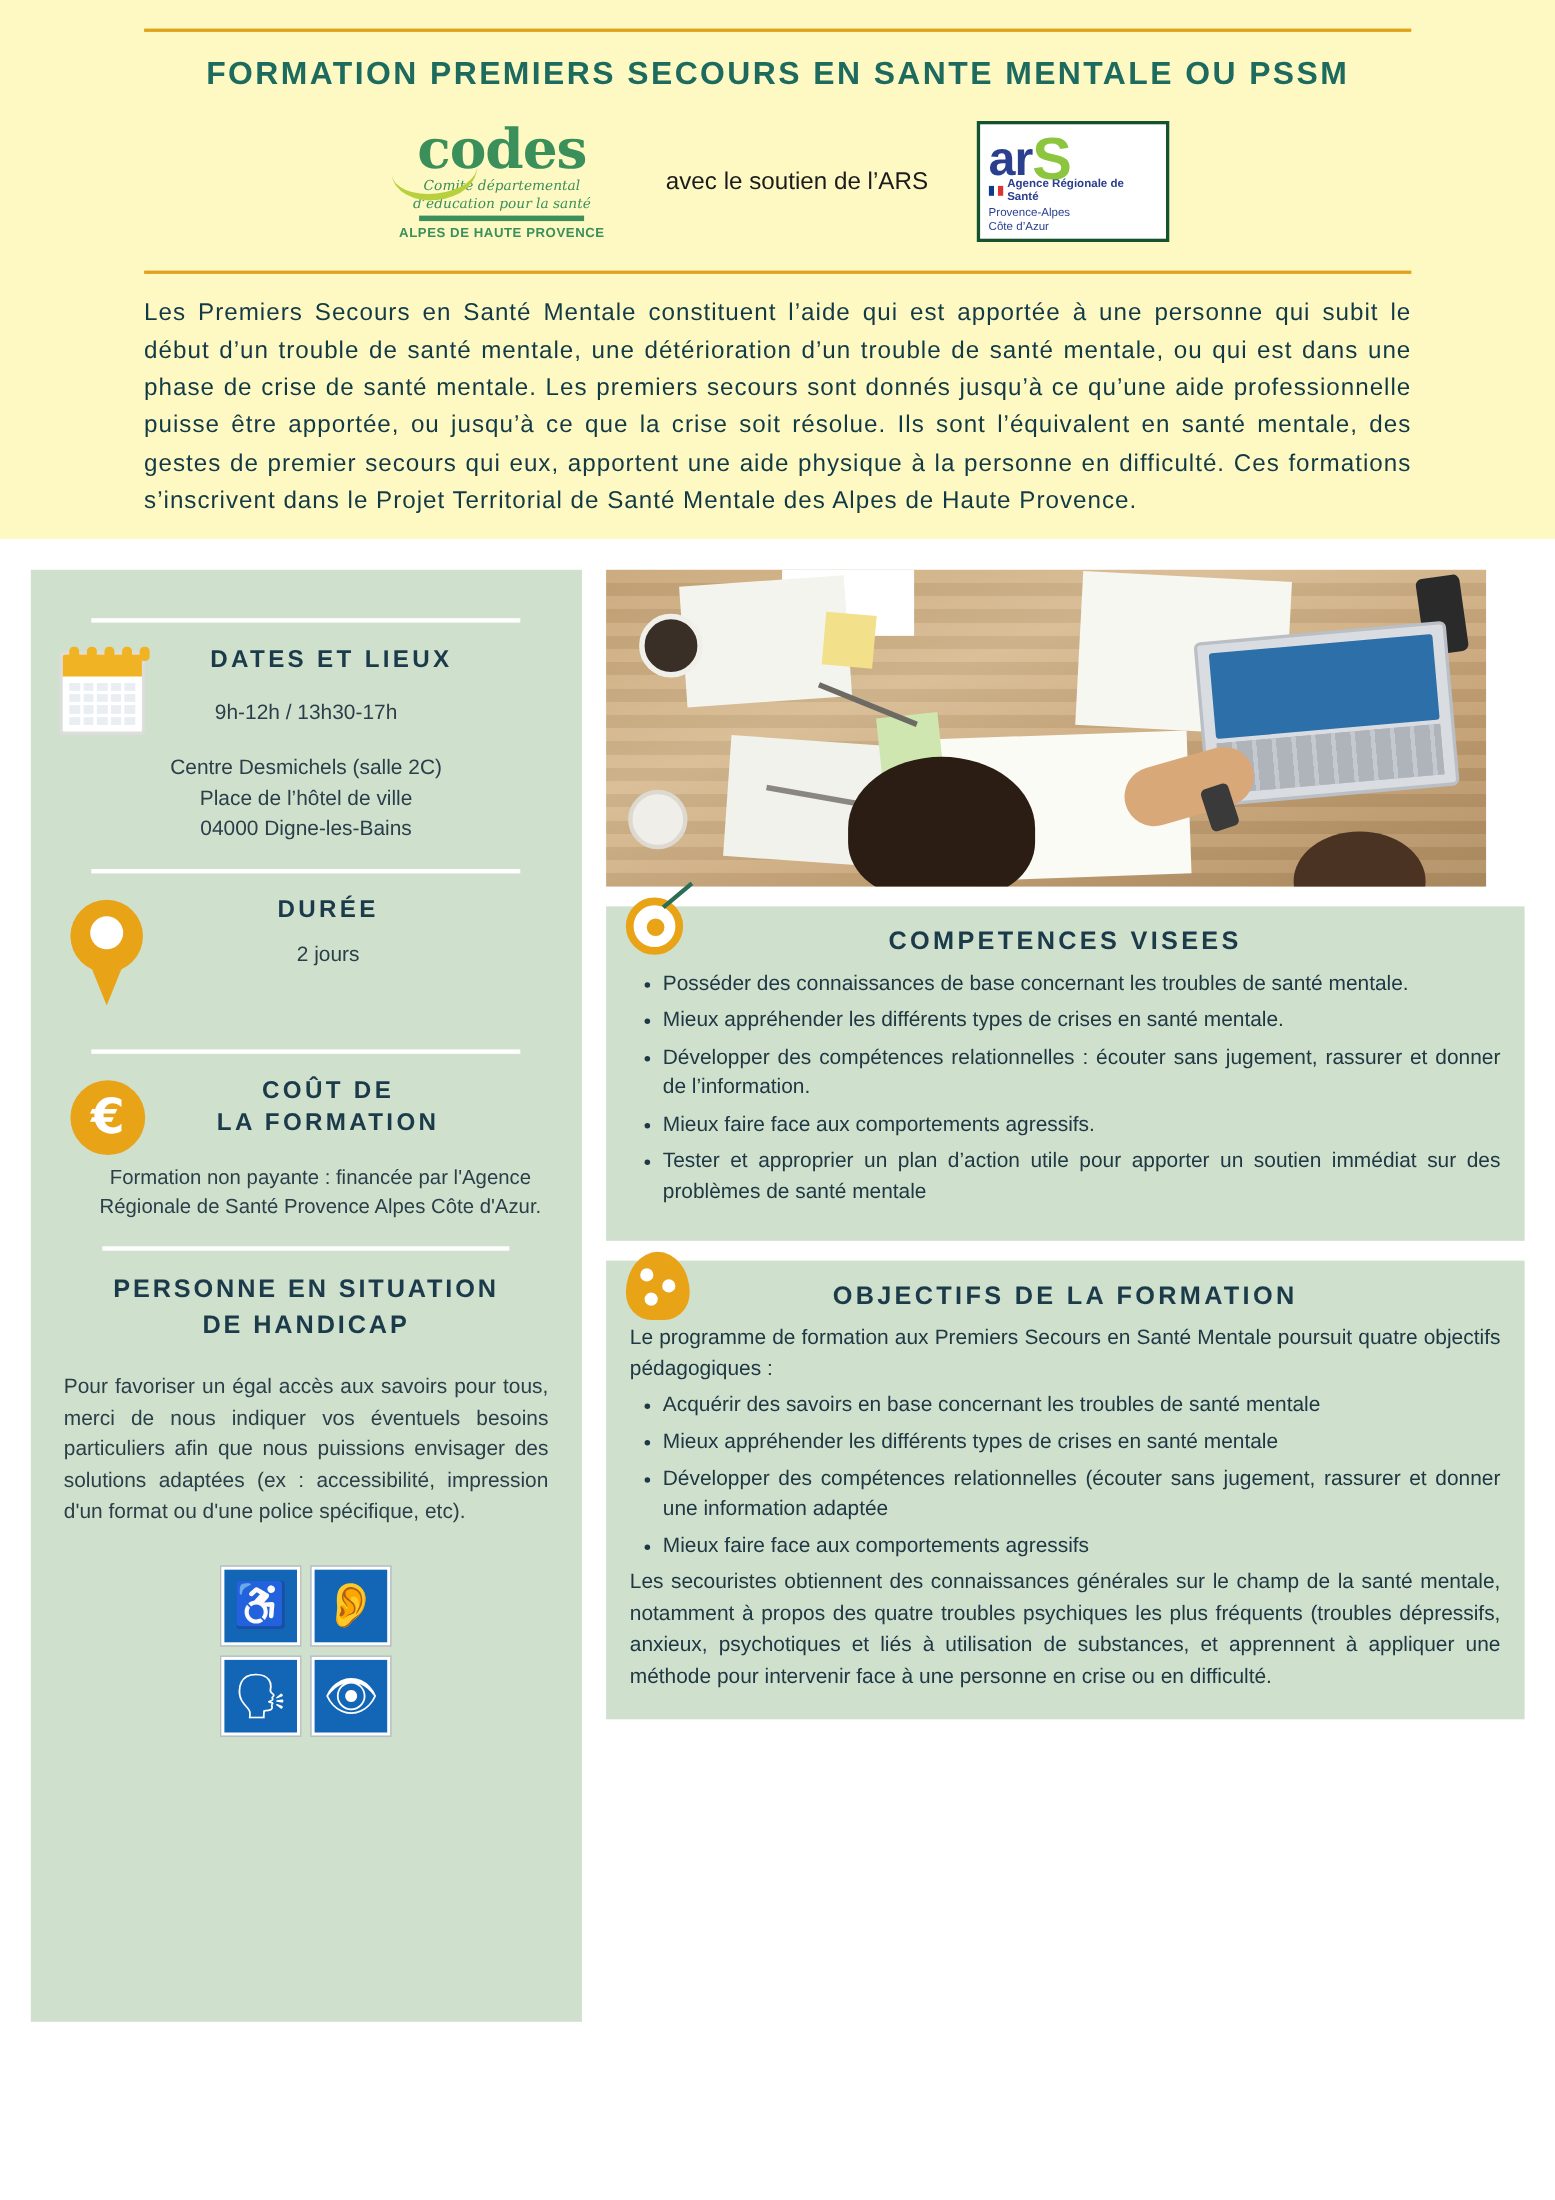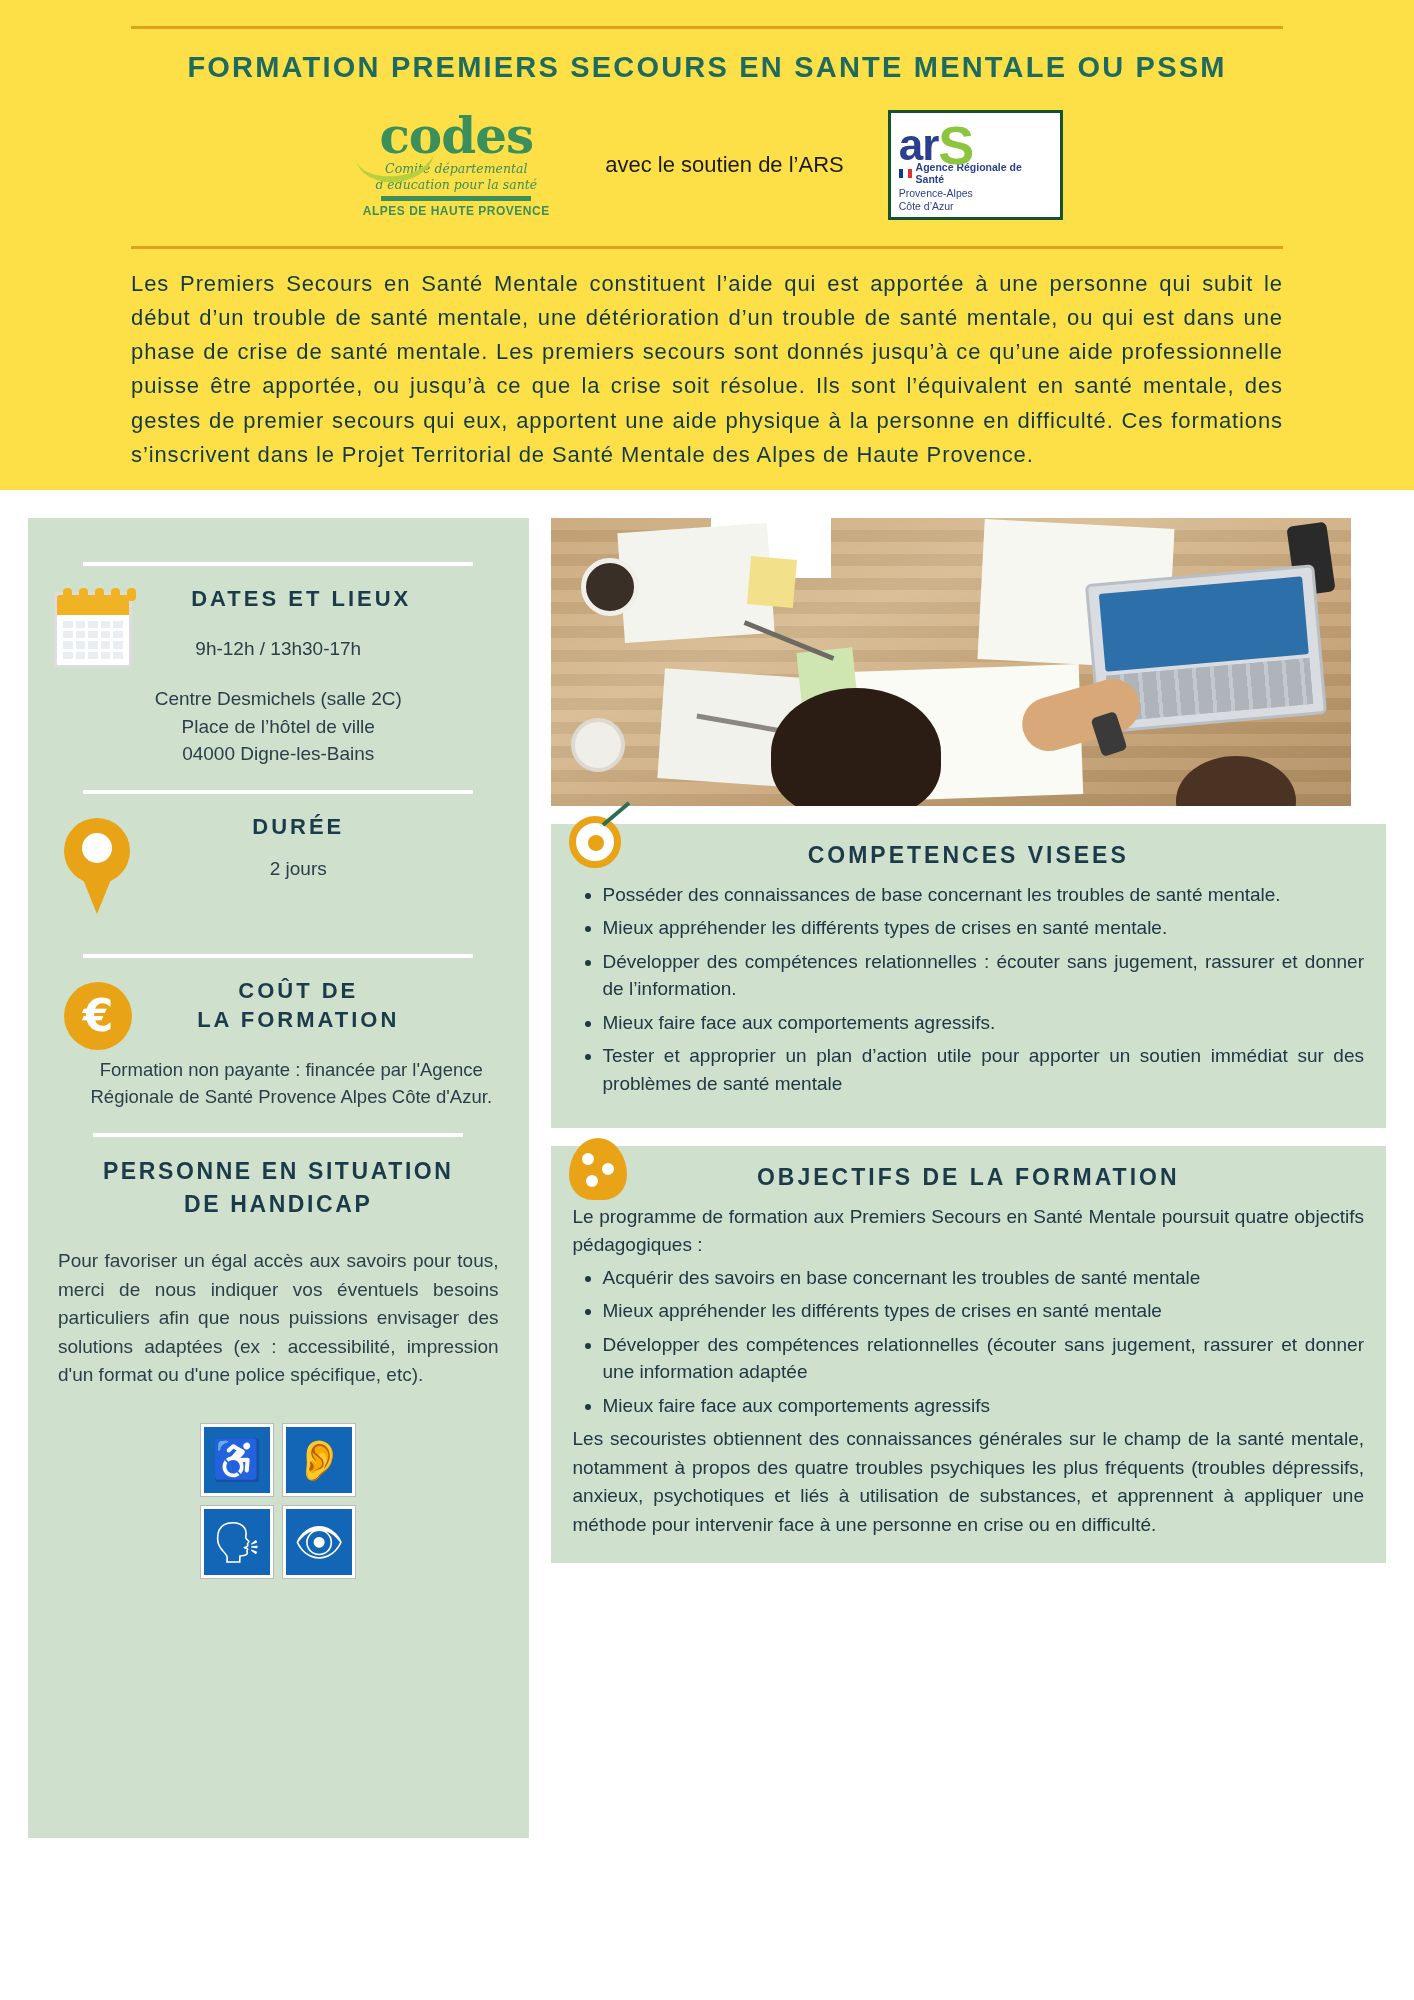--- a/index.html
+++ b/index.html
@@ -11,21 +11,21 @@
   .page {
     position: relative;
     width: 1414px;
     min-height: 2000px;
     background: #ffffff;
     overflow: hidden;
   }
 
   
   .header {
-    background: #fde047;
+    background: #fef9c3;
     padding: 26px 0 18px 0;
   }
   .rule-top {
     width: 1152px;
     height: 3px;
     background: #e0a21b;
     margin: 0 auto 22px auto;
   }
   .rule-bottom {
     width: 1152px;

